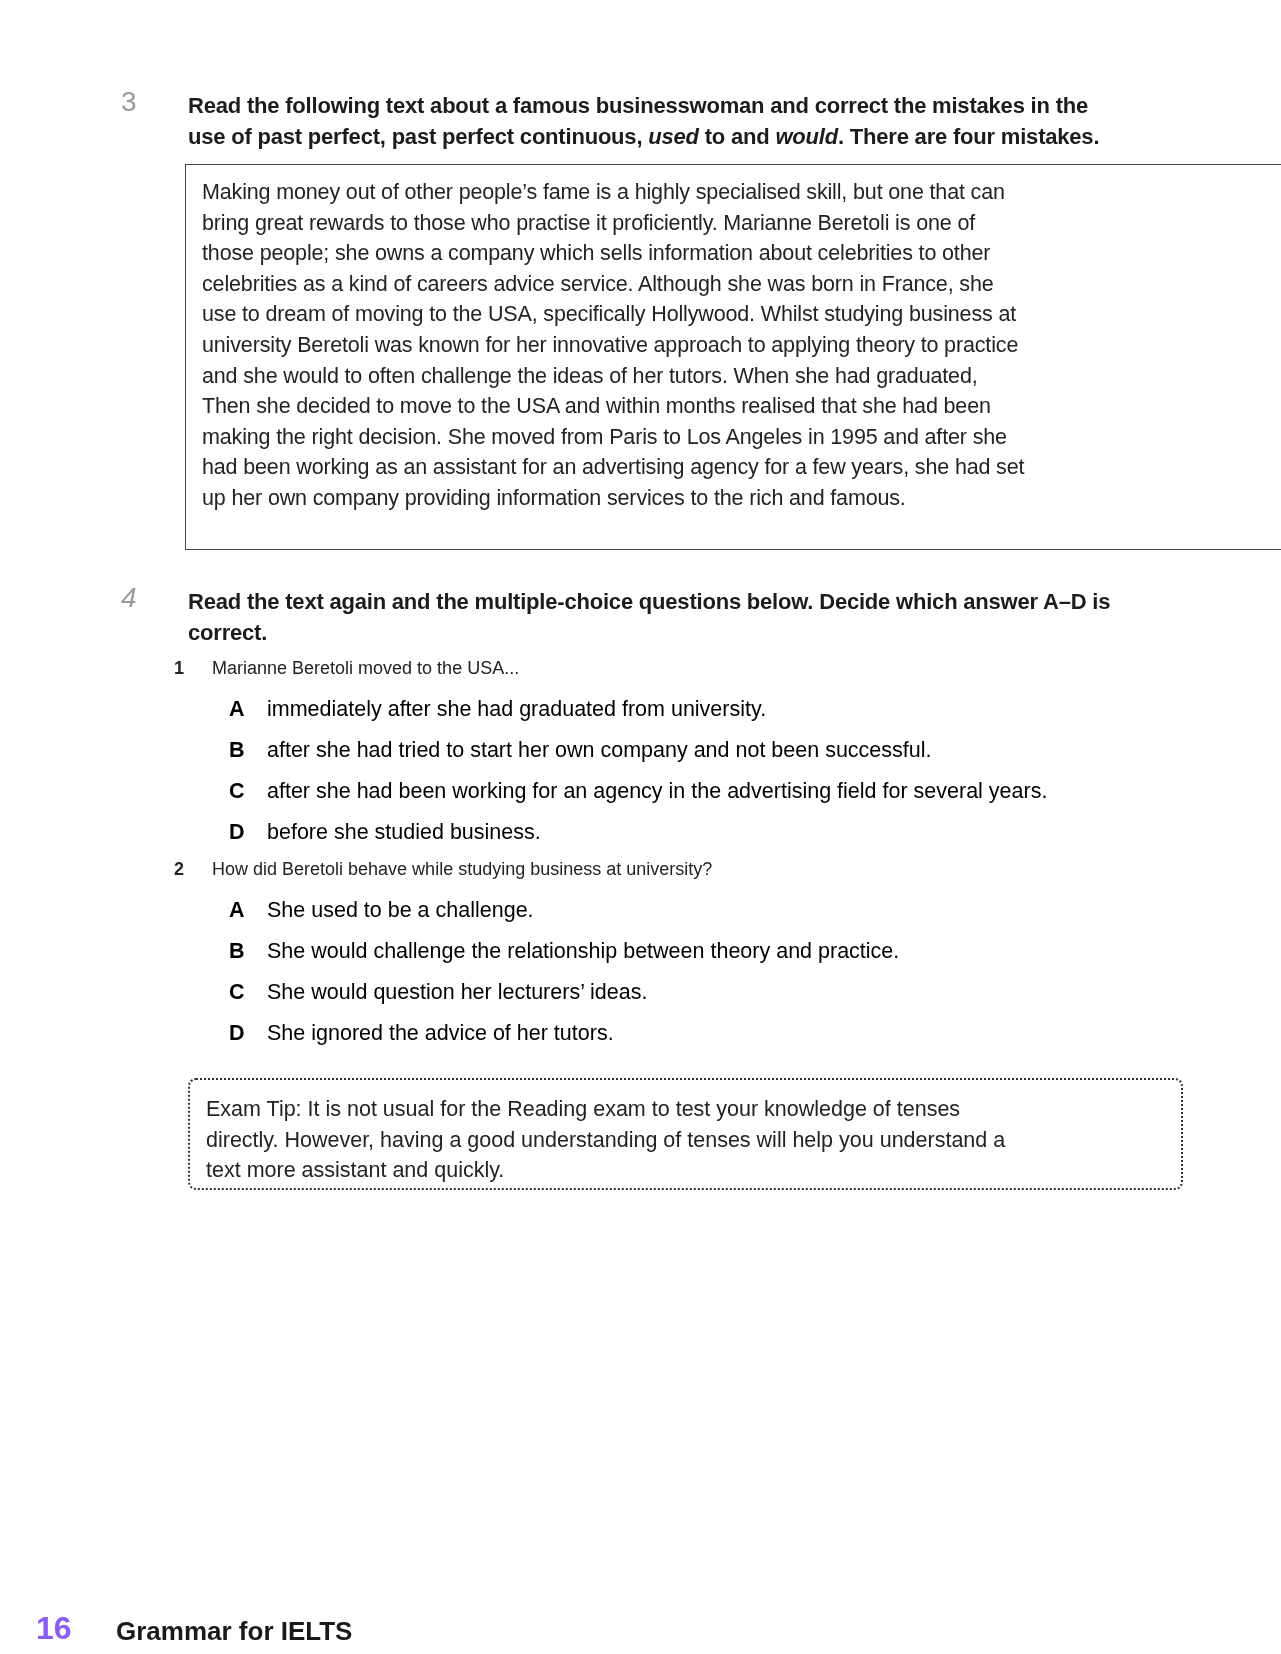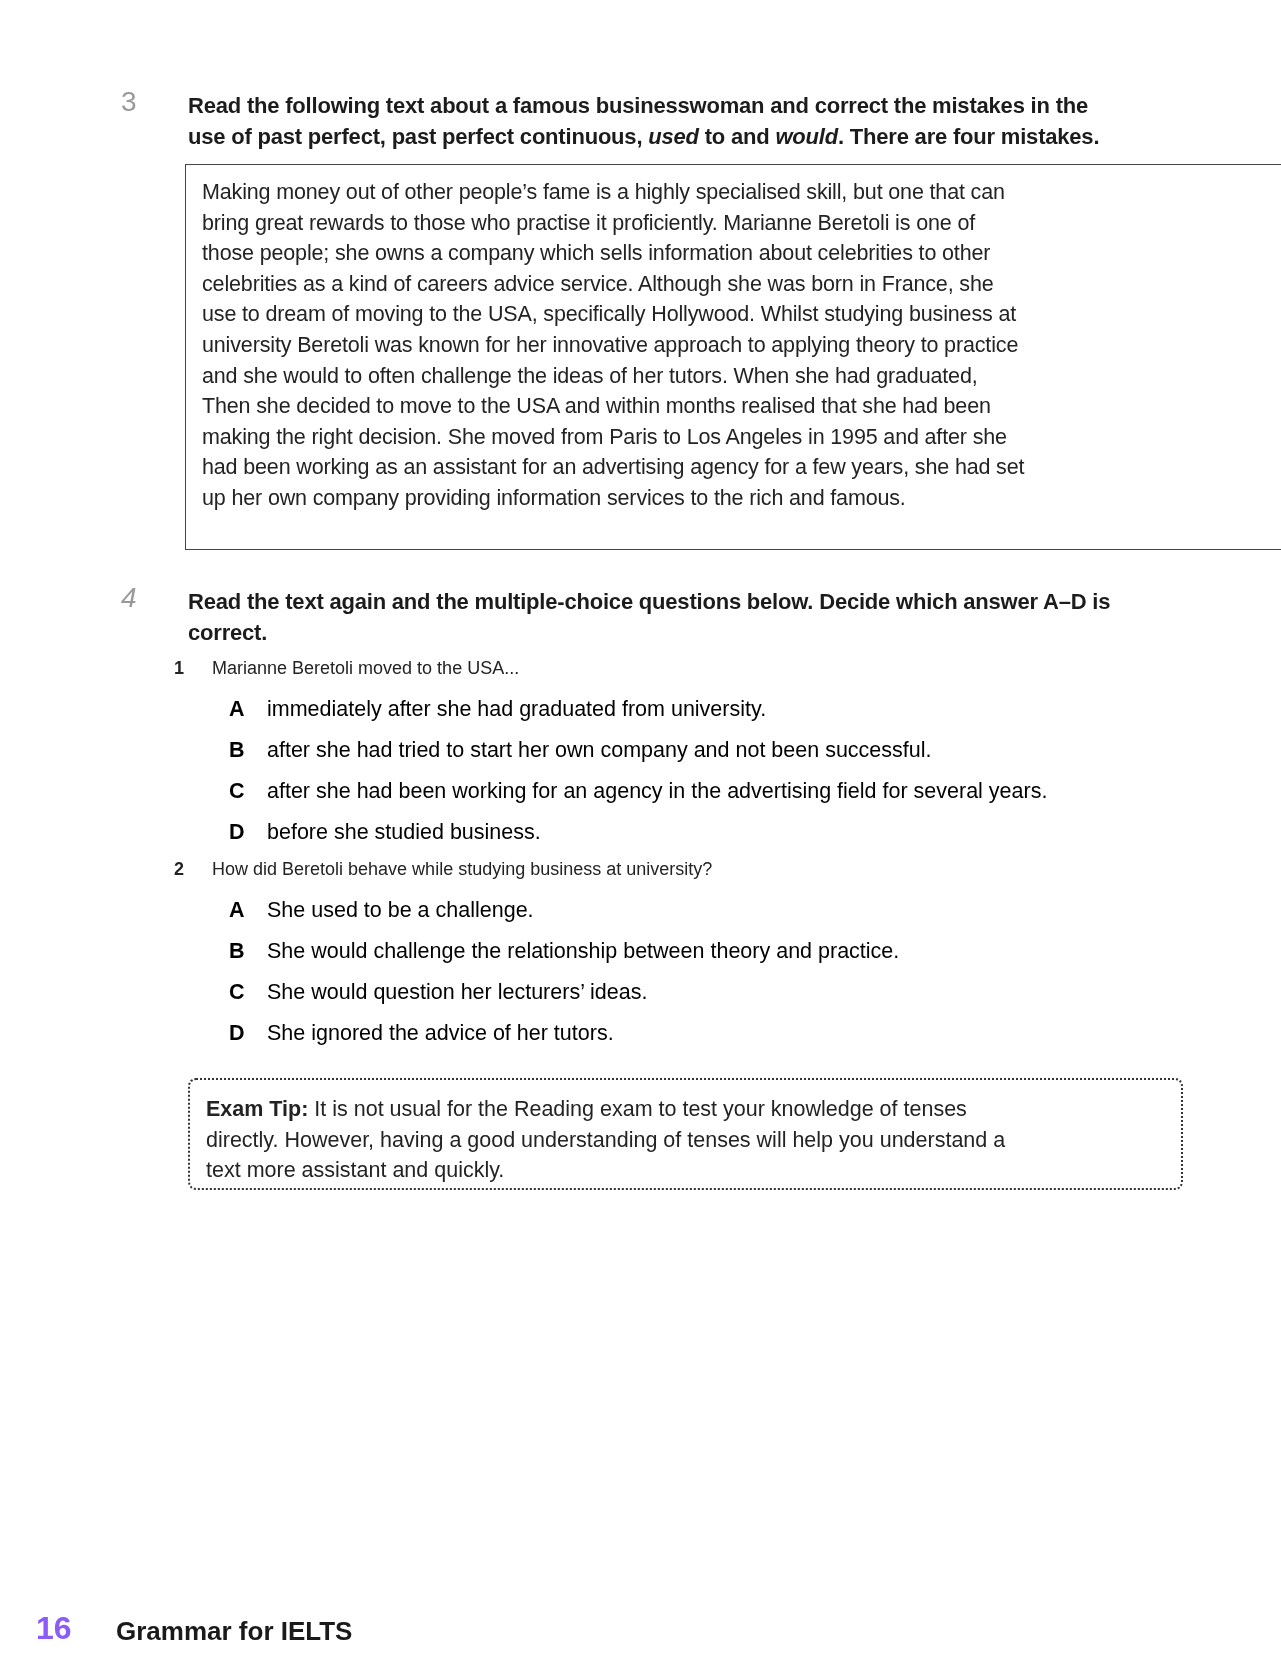--- a/index.html
+++ b/index.html
@@ -36,21 +36,21 @@
     white-space: nowrap;
   }
   .option .letter { display: inline-block; width: 38px; font-weight: bold; }
   .tip-box {
     position: absolute; left: 188px; top: 1078px; width: 995px; height: 112px;
     border: 2px dotted #333; border-radius: 8px; box-sizing: border-box;
     padding: 14px 14px 0 16px;
     font-size: 21.5px; line-height: 30.6px; color: #232323;
   }
   .tip-box .line { display: block; white-space: nowrap; }
-  .tip-box b { font-weight: bold; }
+  .tip-box b { font-weight: normal; }
   .footer-page {
     position: absolute; left: 36px; top: 1610px;
     font-size: 32px; font-weight: bold; color: #8b5cf6;
   }
   .footer-title {
     position: absolute; left: 116px; top: 1616px;
     font-size: 26px; font-weight: bold; color: #1a1a1a;
   }
 </style>
 </head>

